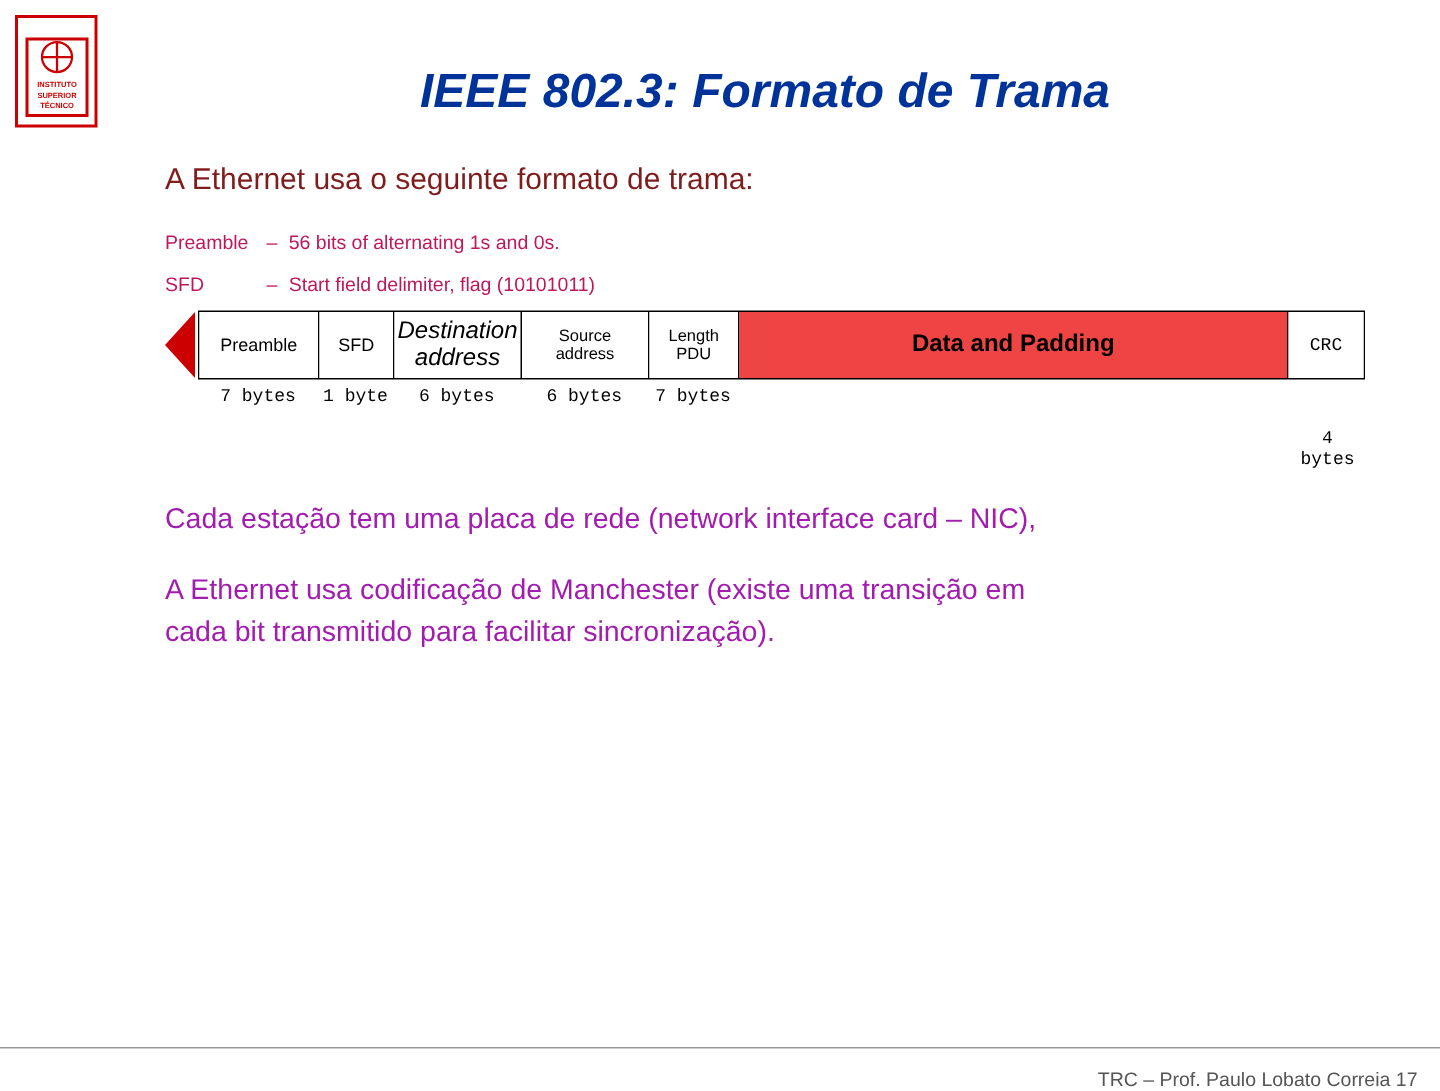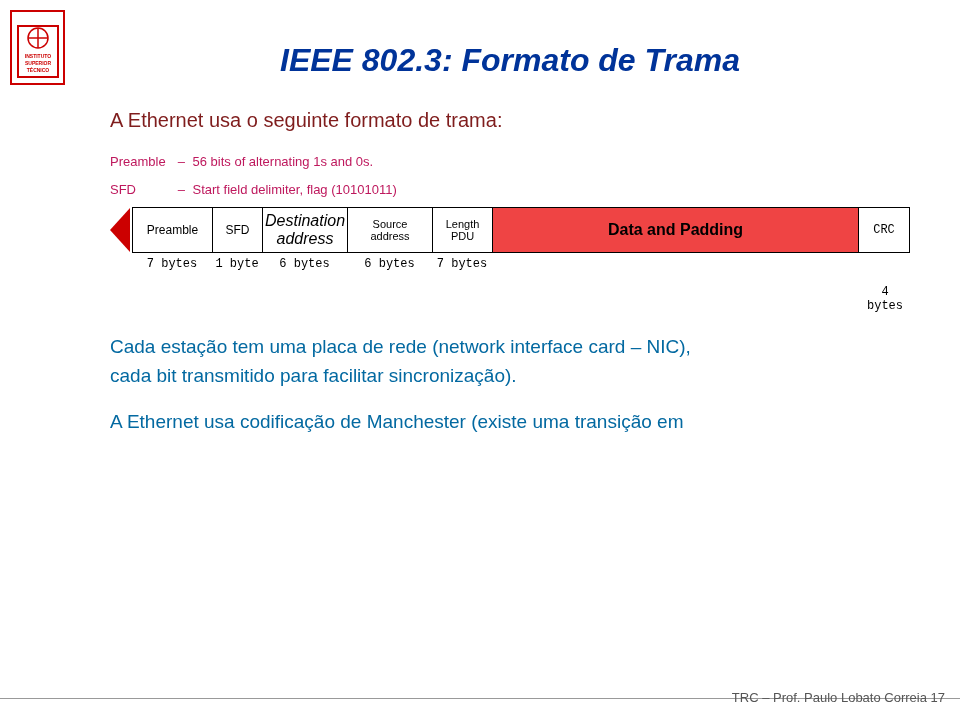--- a/index.html
+++ b/index.html
@@ -166,29 +166,29 @@
     .byte-label-sfd { width: 50px; }
     .byte-label-dest { width: 85px; }
     .byte-label-src { width: 85px; }
     .byte-label-length { width: 60px; }
     .byte-label-data { flex: 1; }
     .byte-label-crc { width: 50px; margin-top: 28px; }
 
     
     .body-text {
       font-size: 19px;
-      color: #0369a1;
+      color: #a21caf;
       margin: 18px 20px 0 20px;
       line-height: 1.5;
     }
 
     
     #footer {
       position: absolute;
-      bottom: 22px;
+      bottom: 0;
       right: 15px;
       font-size: 13px;
       color: #555;
     }
 
     .footer-divider {
       position: absolute;
       bottom: 28px;
       left: 0;
       right: 0;
@@ -261,20 +261,20 @@
       <div class="byte-label byte-label-dest">6 bytes</div>
       <div class="byte-label byte-label-src">6 bytes</div>
       <div class="byte-label byte-label-length">7 bytes</div>
       <div class="byte-label byte-label-data"></div>
       <div class="byte-label byte-label-crc">4 bytes</div>
     </div>
   </div>
 
   <p class="body-text">Cada estação tem uma placa de rede (network interface card – NIC),</p>
 
+  <p class="body-text">A Ethernet usa codificação de Manchester (existe uma transição em</p>
   <p class="body-text" style="margin-top:0;">cada bit transmitido para facilitar sincronização).</p>
-  <p class="body-text">A Ethernet usa codificação de Manchester (existe uma transição em</p>
 
 </div>
 
 <div class="footer-divider"></div>
 
 <div id="footer">TRC – Prof. Paulo Lobato Correia     17</div>
 
 </body></html>

